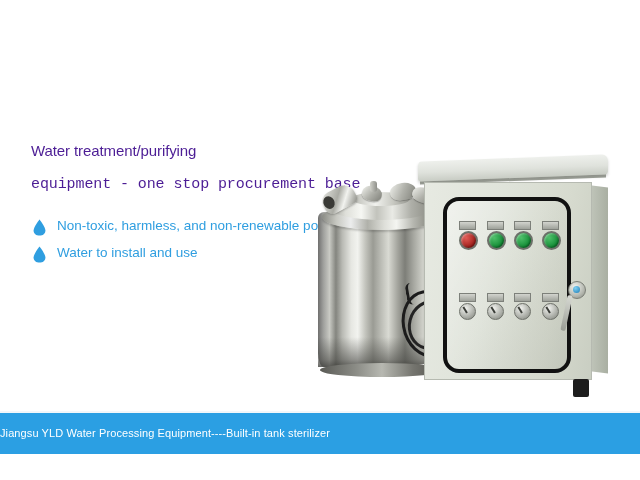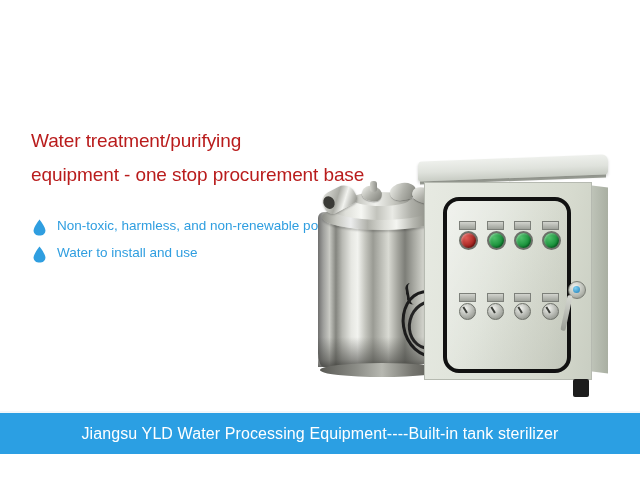--- a/index.html
+++ b/index.html
@@ -15,29 +15,29 @@
     width: 640px;
     height: 480px;
     background: #ffffff;
     overflow: hidden;
   }
 
   
   .headline {
     position: absolute;
     left: 31px;
-    top: 124px;
+    top: 134px;
     width: 390px;
-    color: #b91c1c;
-    font-size: 19px;
+    color: #4c1d95;
+    font-size: 15px;
     line-height: 34px;
     letter-spacing: -0.1px;
     white-space: nowrap;
   }
-  .headline .line2 { display: block; }
+  .headline .line2 { display: block; font-family: Liberation Mono, monospace; }
 
   
   .bullets {
     position: absolute;
     left: 31px;
     top: 218px;
     width: 360px;
   }
   .bullet {
     position: relative;
@@ -396,23 +396,23 @@
     background: #2b9fe3;
     border-top: 2px solid #f2f7fa;
   }
   .banner-text {
     position: absolute;
     left: 0;
     top: 0;
     width: 640px;
     height: 41px;
     line-height: 41px;
-    text-align: center;
+    text-align: left;
     color: #ffffff;
-    font-size: 16px;
+    font-size: 11px;
     letter-spacing: 0.1px;
   }
 </style>
 </head>
 <body>
 
 <div id="slide">
 
   <div class="headline">
     <span class="line1">Water treatment/purifying</span>

